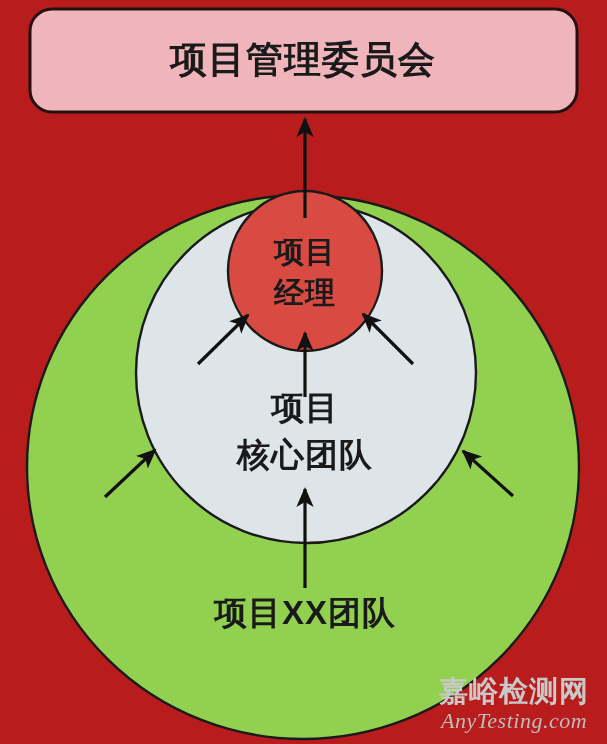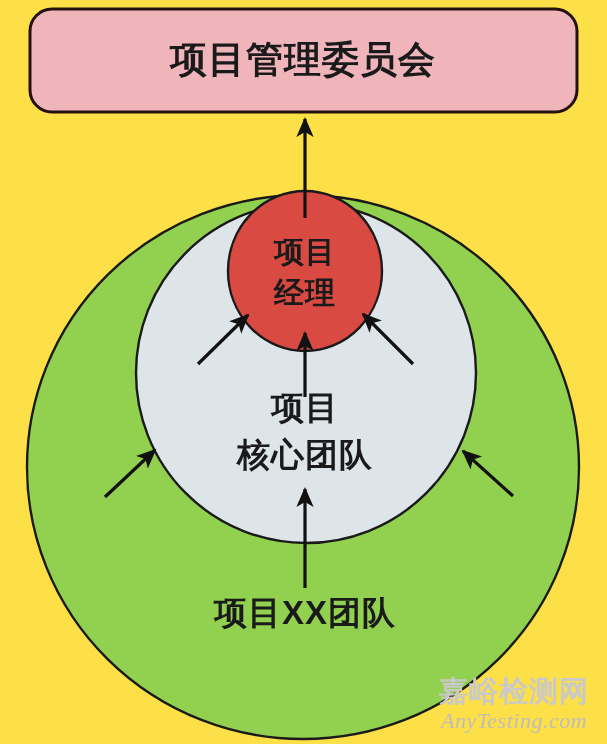--- a/index.html
+++ b/index.html
@@ -7,21 +7,21 @@
     padding: 0;
     background: #ffffff;
   }
   body {
     font-family: "Liberation Sans", "DejaVu Sans", sans-serif;
   }
   #stage {
     position: relative;
     width: 607px;
     height: 744px;
-    background: #fde047;
+    background: #b91c1c;
     overflow: hidden;
   }
   #diagram-svg {
     position: absolute;
     left: 0;
     top: 0;
     width: 607px;
     height: 744px;
     display: block;
   }

